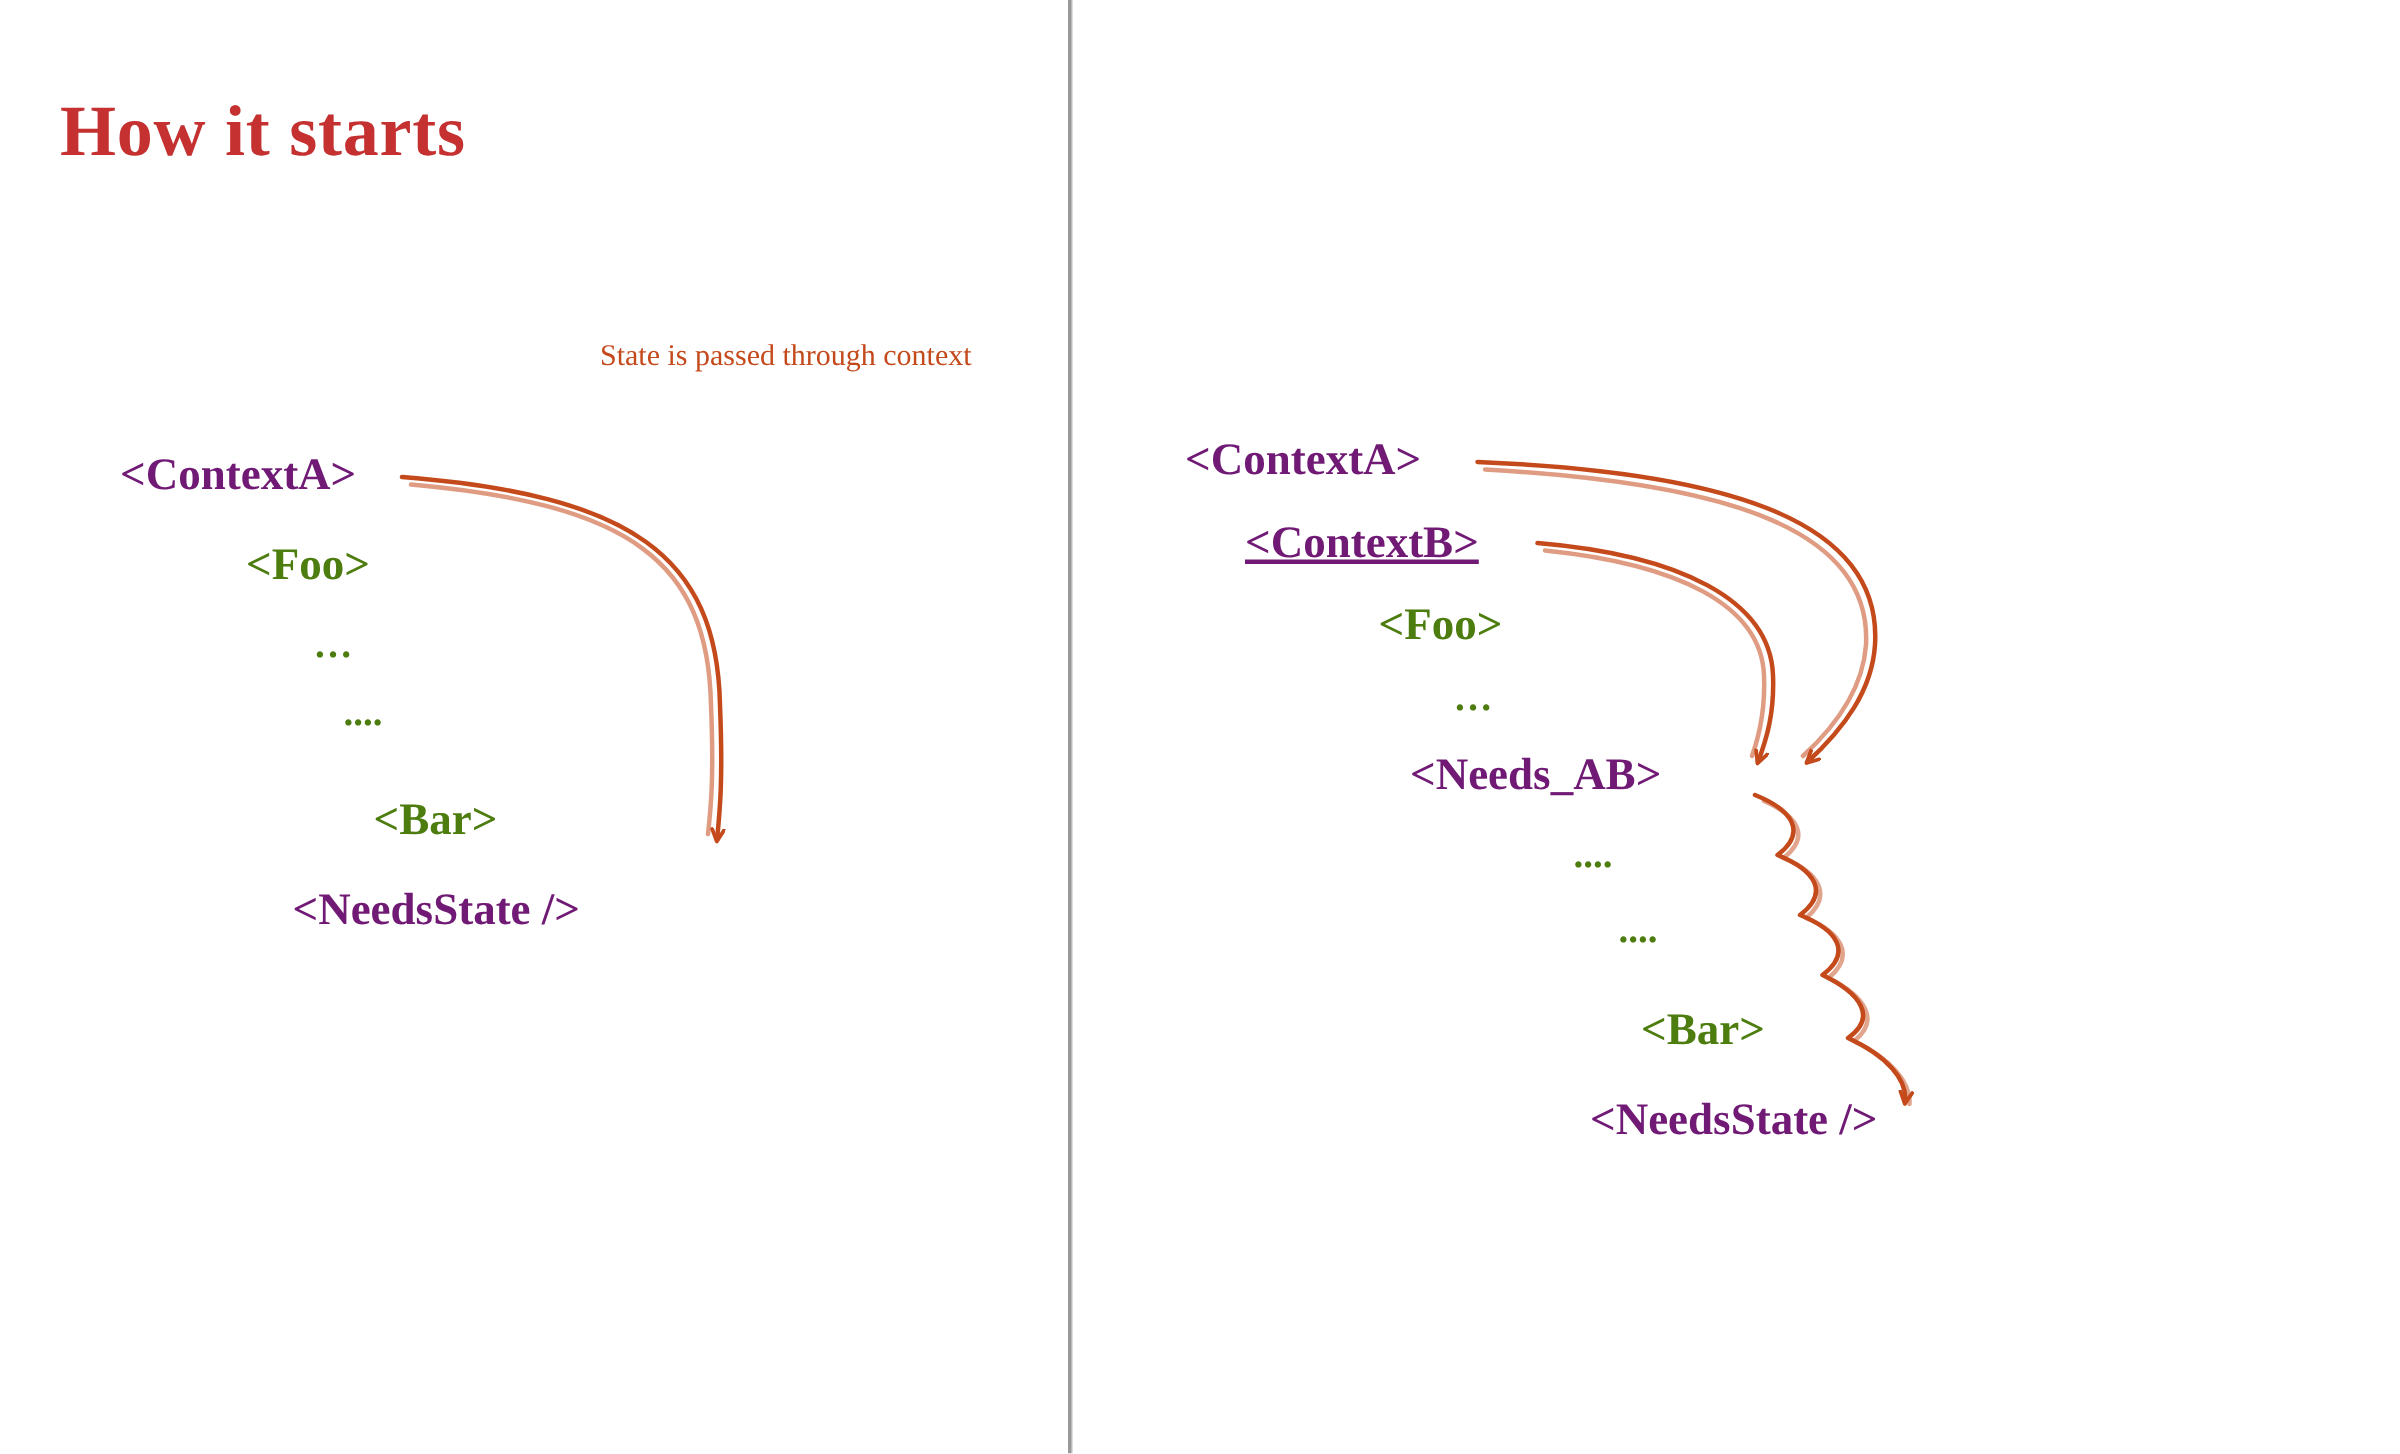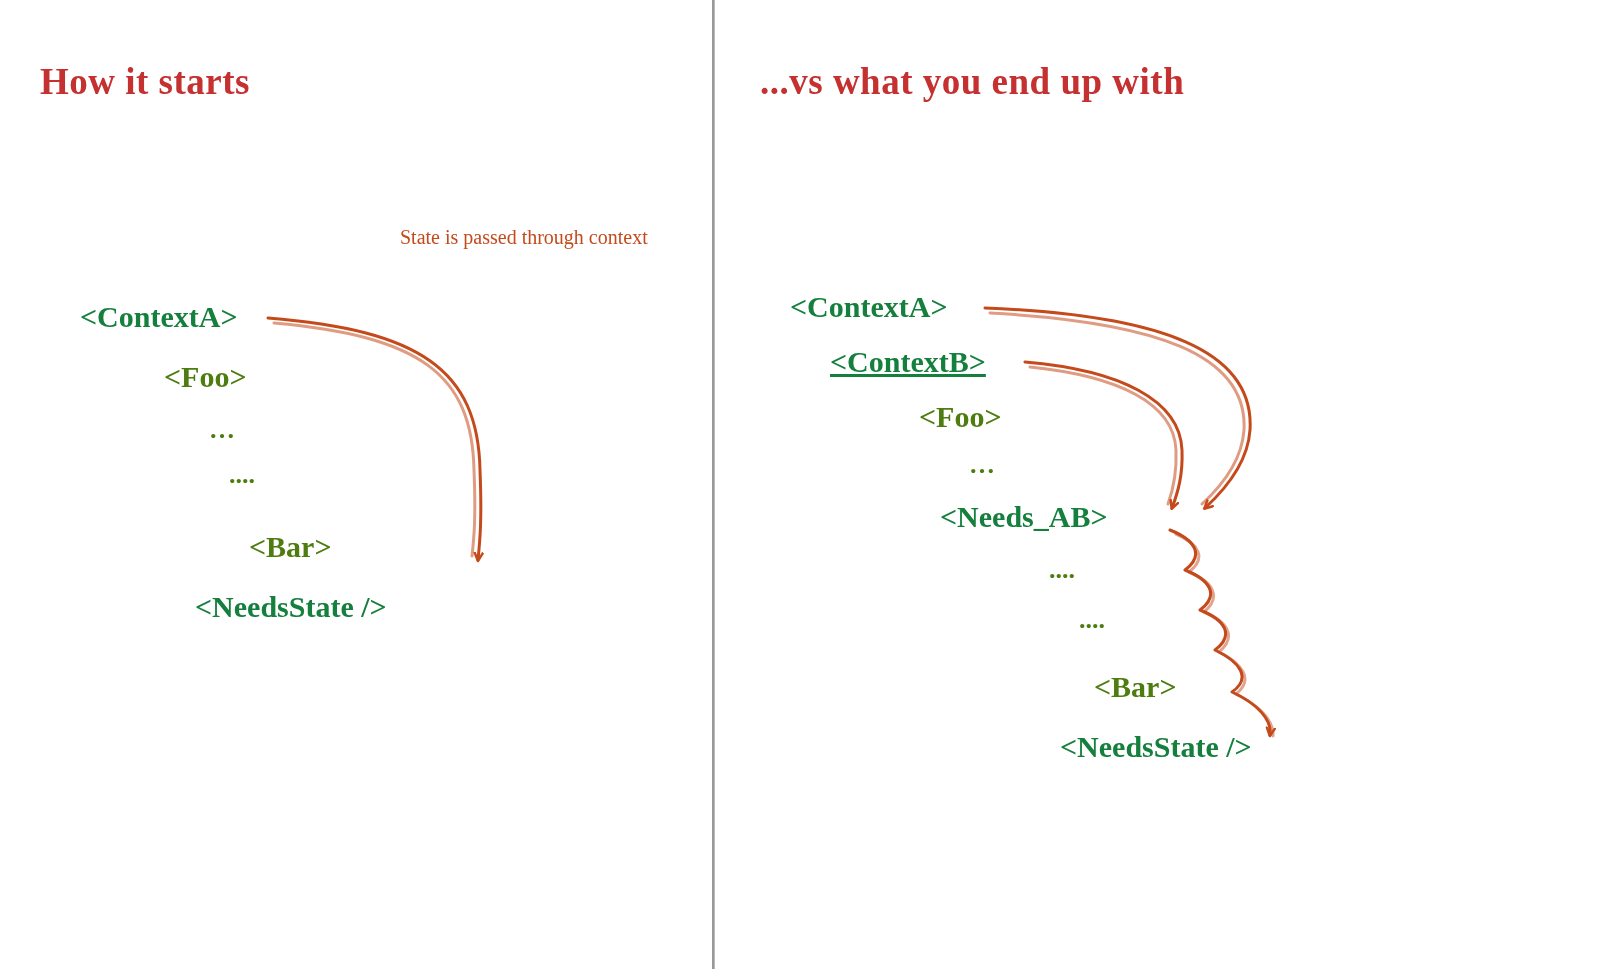--- a/index.html
+++ b/index.html
@@ -20,38 +20,38 @@
     position: absolute;
     top: 0;
     left: 712px;
     width: 0;
     height: 969px;
     border-left: 2px solid #999;
     border-right: 1px solid #bbb;
   }
   .heading {
     position: absolute;
-    font-size: 37px;
+    font-size: 48px;
     font-weight: 600;
     color: #c53030;
     letter-spacing: 0.5px;
   }
   .note {
     position: absolute;
     font-size: 20px;
     line-height: 1.25;
     color: #c44a1c;
   }
   .jsx {
     position: absolute;
     font-size: 30px;
     font-weight: 600;
     white-space: nowrap;
   }
-  .blue { color: #15803d; }
+  .blue { color: #701a75; }
   .olive { color: #4d7c0f; margin-left: 34px; }
   svg.arrows {
     position: absolute;
     top: 0;
     left: 0;
     pointer-events: none;
   }
   .arrow-stroke {
     fill: none;
     stroke: #c44a1c;
@@ -71,21 +71,20 @@
 
   <div class="note" style="left:400px; top:225px; width:320px;">State is passed through context</div>
 
   <div class="jsx blue" style="left:80px; top:300px;">&lt;ContextA&gt;</div>
   <div class="jsx olive" style="left:130px; top:360px;">&lt;Foo&gt;</div>
   <div class="jsx olive" style="left:175px; top:415px; font-size:26px;">…</div>
   <div class="jsx olive" style="left:195px; top:460px; font-size:26px;">....</div>
   <div class="jsx olive" style="left:215px; top:530px;">&lt;Bar&gt;</div>
   <div class="jsx blue" style="left:195px; top:590px;">&lt;NeedsState /&gt;</div>
 
-  <div class="heading" style="left:760px; top:60px;">...vs what you end up with</div>
 
 
   <div class="jsx blue" style="left:790px; top:290px;">&lt;ContextA&gt;</div>
   <div class="jsx blue" style="left:830px; top:345px;text-decoration:underline;">&lt;ContextB&gt;</div>
   <div class="jsx olive" style="left:885px; top:400px;">&lt;Foo&gt;</div>
   <div class="jsx olive" style="left:935px; top:450px; font-size:26px;">…</div>
   <div class="jsx blue" style="left:900px; top:500px;margin-left:40px;">&lt;Needs_AB&gt;</div>
   <div class="jsx olive" style="left:1015px; top:555px; font-size:26px;">....</div>
   <div class="jsx olive" style="left:1045px; top:605px; font-size:26px;">....</div>
   <div class="jsx olive" style="left:1060px; top:670px;">&lt;Bar&gt;</div>

